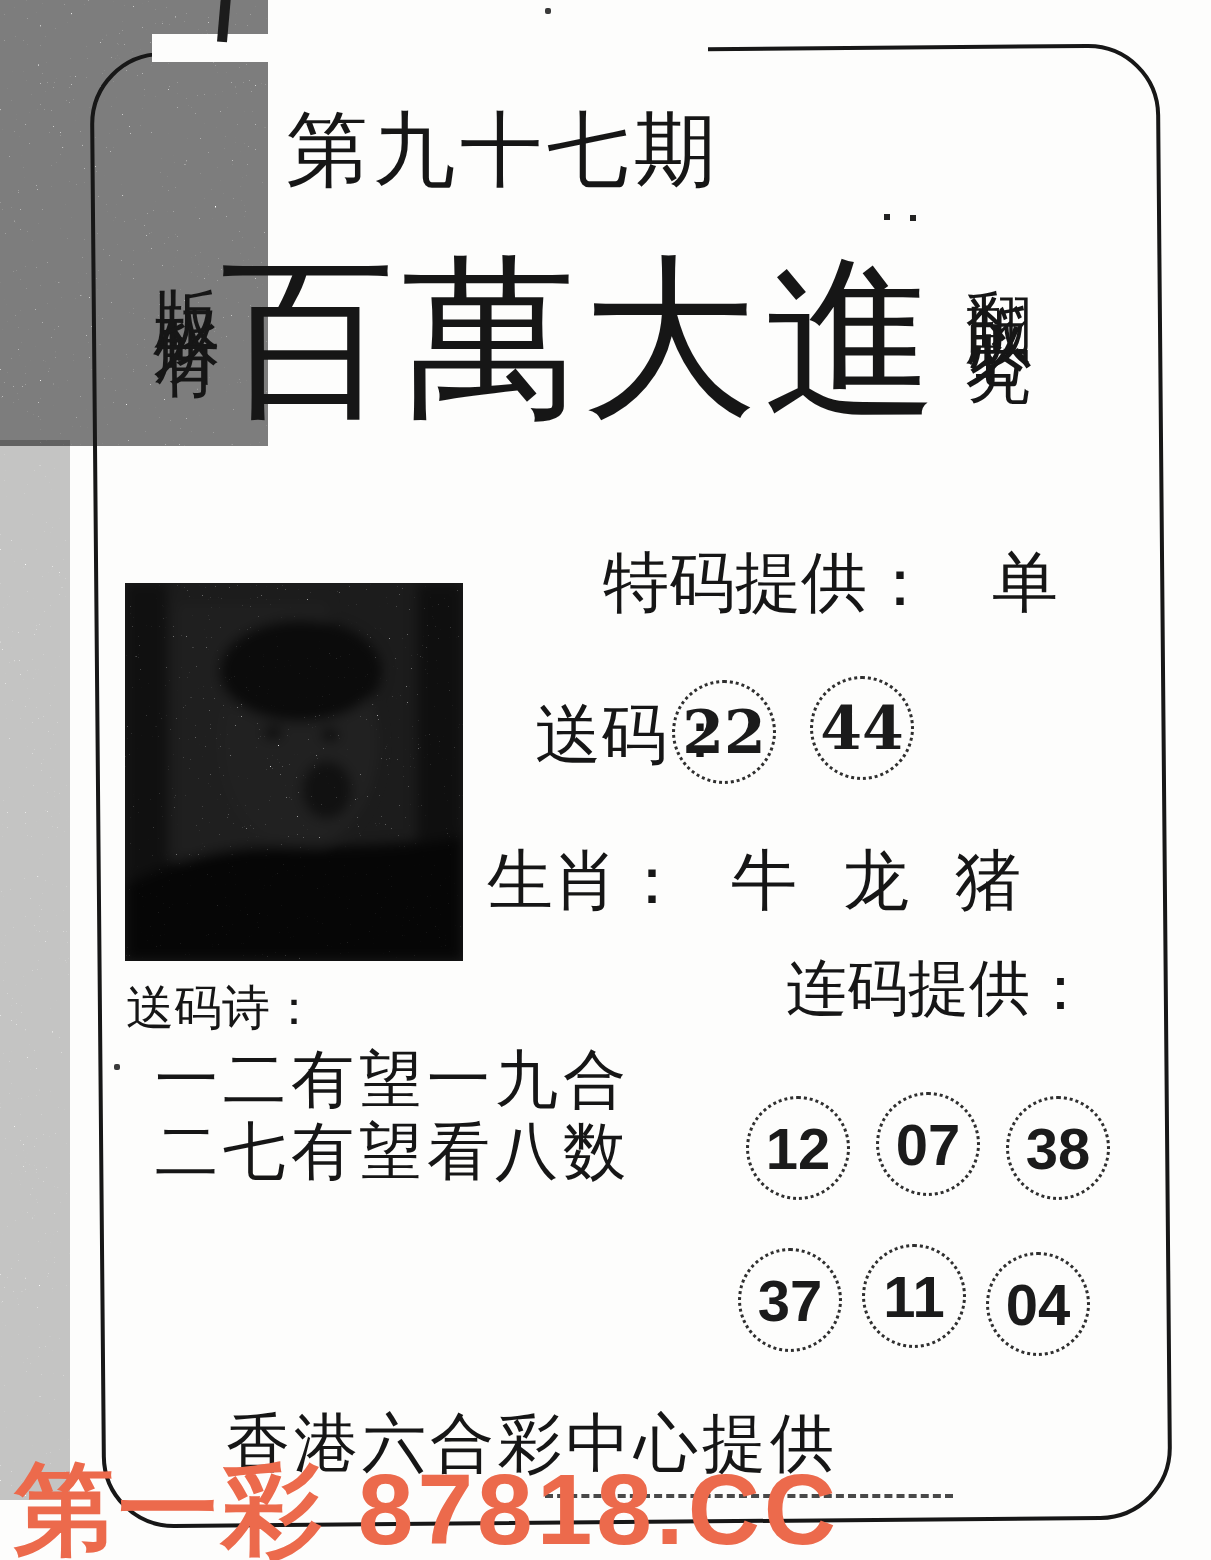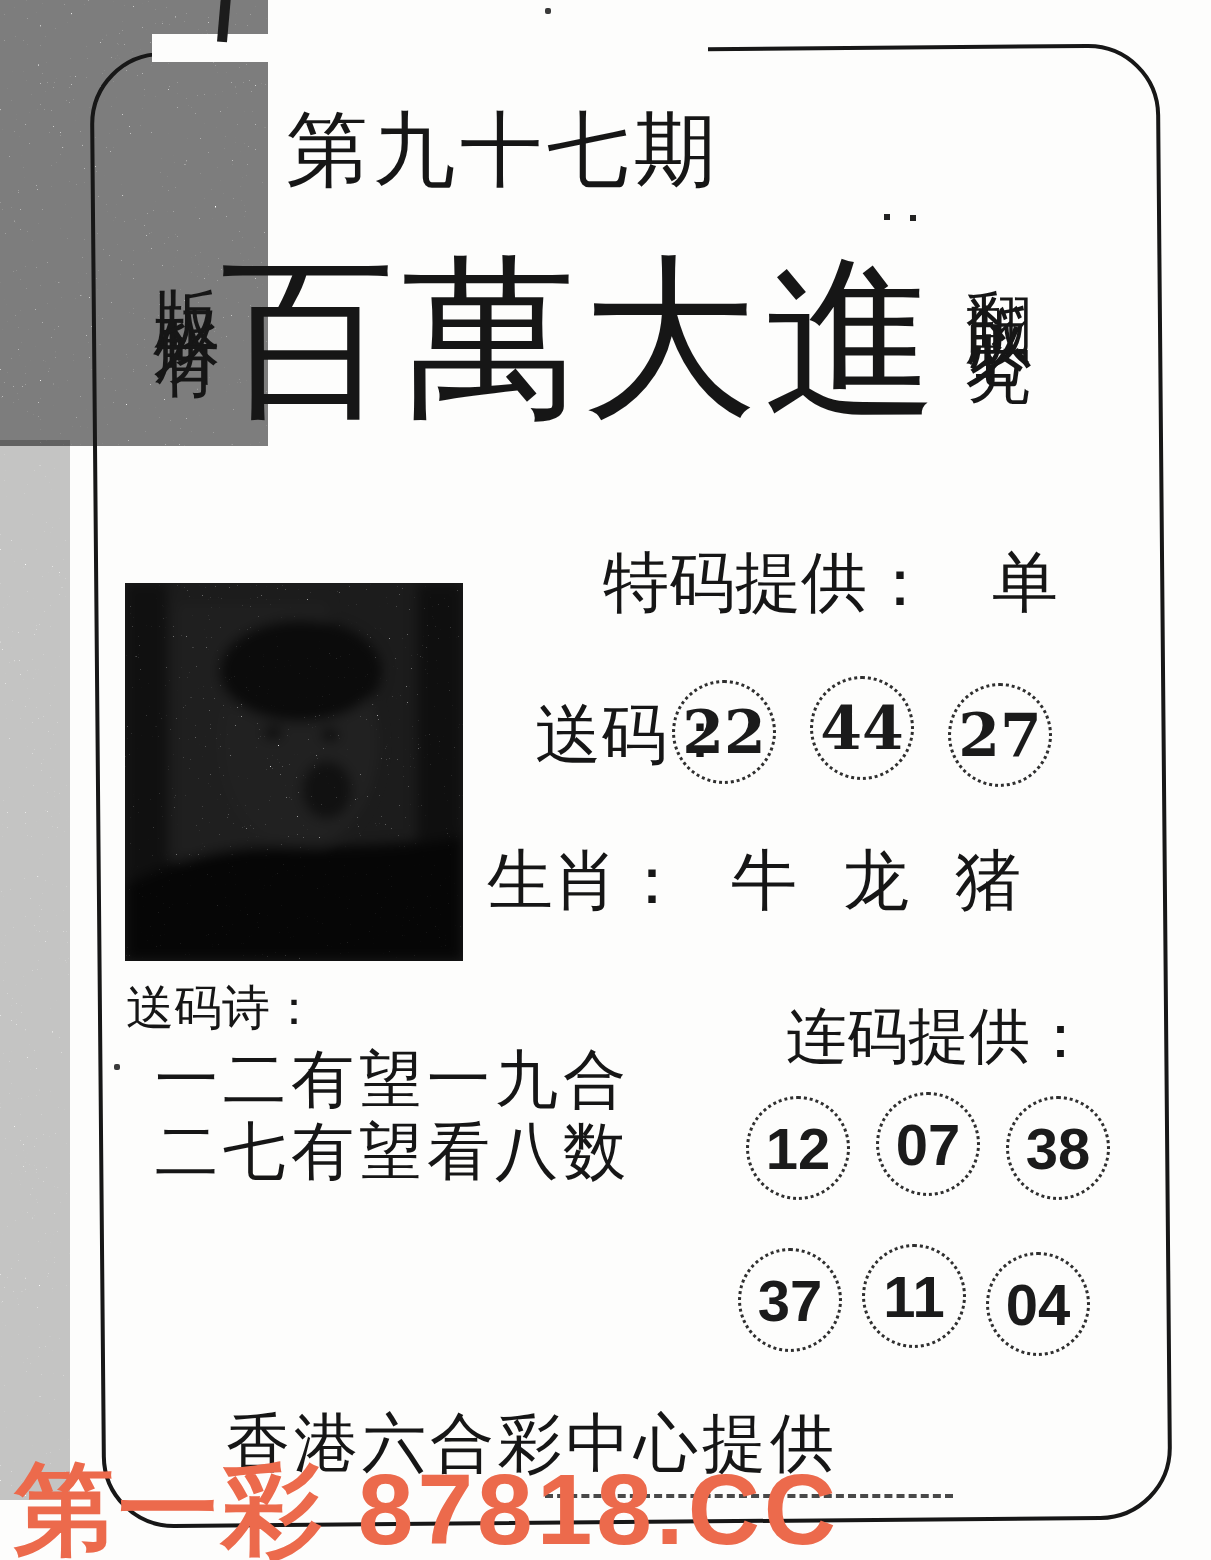--- a/index.html
+++ b/index.html
@@ -30,21 +30,21 @@
   }
   .special-line{position:absolute;left:563px;top:538px;display:flex;gap:59px;font-size:66px;white-space:nowrap;margin-left:40px;}
   .label-66{font-size:66px;white-space:nowrap;}
   .gift-label{position:absolute;left:487px;top:690px;}
   .zodiac-line{position:absolute;left:487px;top:836px;display:flex;gap:46px;font-size:66px;white-space:nowrap;text-align:right;}
   .poem-label{position:absolute;left:126px;top:976px;font-size:48px;white-space:nowrap;}
   .poem{
     position:absolute;left:155px;top:1044px;font-size:63px;letter-spacing:5px;
     line-height:72px;white-space:nowrap;
   }
-  .linked-label{position:absolute;left:786px;top:996px;font-size:61px;white-space:nowrap;}
+  .linked-label{position:absolute;left:786px;top:948px;font-size:61px;white-space:nowrap;}
   .footer-provider{position:absolute;left:226px;top:1400px;font-size:64px;letter-spacing:4px;white-space:nowrap;}
   
   .circle-row{position:absolute;display:flex;}
   .row-gift{left:672px;top:680px;gap:34px;}
   .row-linked-1{left:746px;top:1096px;gap:26px;}
   .row-linked-2{left:738px;top:1248px;gap:20px;}
   .num-circle{
     width:104px;height:104px;border:3px dotted #2f2f2f;border-radius:50%;
     display:flex;align-items:center;justify-content:center;
     font-weight:bold;color:#1b1b1b;box-sizing:border-box;
@@ -135,23 +135,20 @@
   </div>
 
   <div class="label-66 abs gift-label">送码：</div>
   <div class="circle-row row-gift">
     <div class="num-circle num-serif">
         <span>22</span>
       </div>
     <div class="num-circle num-serif" style="transform:translateY(-4px)">
         <span>44</span>
       </div>
-    <div class="num-circle num-serif" style="transform:translateY(3px)">
-        <span>27</span>
-      </div>
   </div>
 
   <div class="zodiac-line">
     <span>生肖：</span>
     <span>牛</span>
     <span>龙</span>
     <span>猪</span>
   </div>
 
   <div class="poem-label">送码诗：</div>

